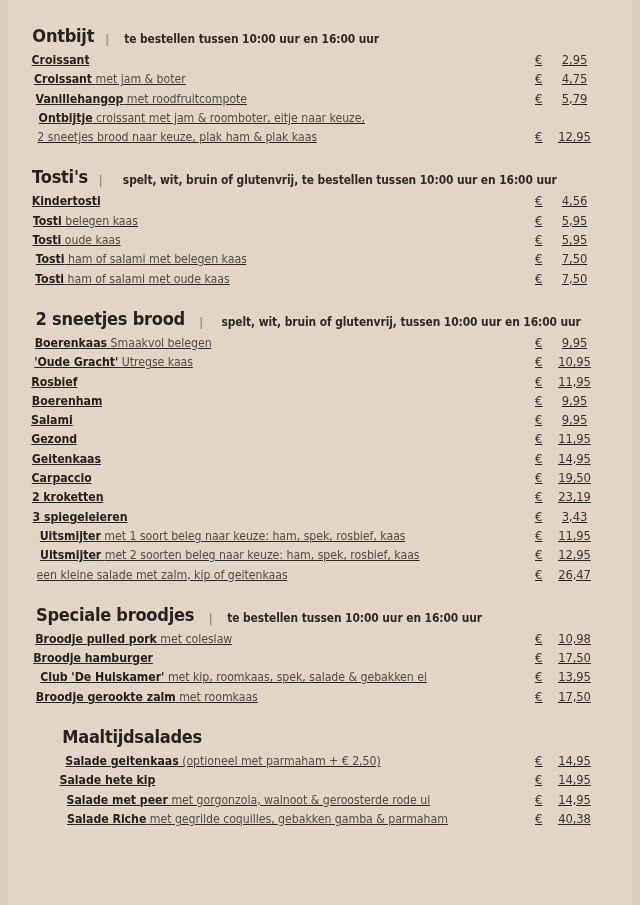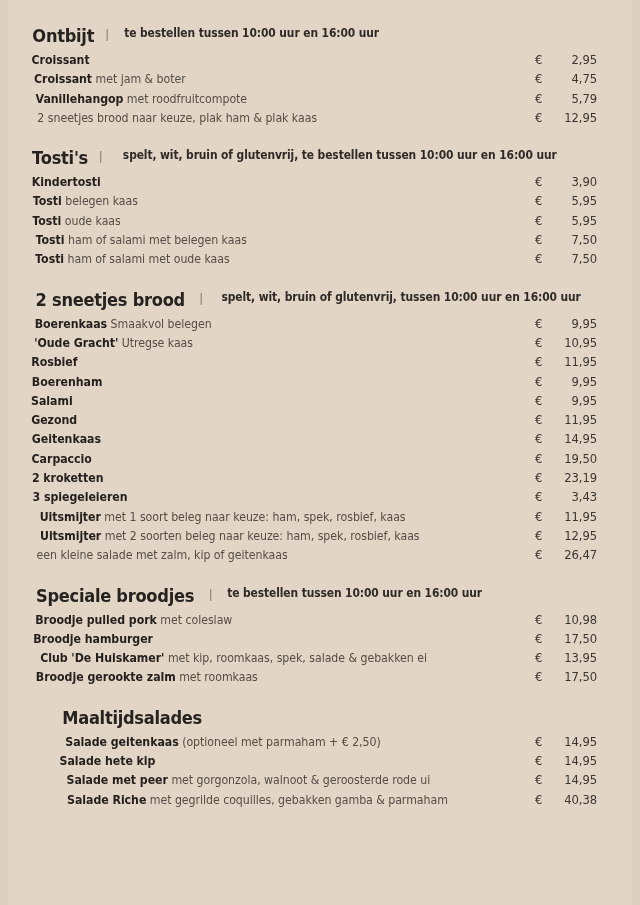--- a/index.html
+++ b/index.html
@@ -33,21 +33,21 @@
     box-sizing: border-box;
   }
 
   .section {
     margin-bottom: 18px;
   }
   .section:last-child { margin-bottom: 0; margin-left: 27px; }
 
   .section-head {
     display: flex;
-    align-items: flex-start;
+    align-items: flex-end;
     margin-bottom: 7px;
     white-space: nowrap;
   }
   .section-title {
     font-size: 17.5px;
     font-weight: bold;
     letter-spacing: -0.3px;
     color: #26221f;
     font-family: "DejaVu Sans", sans-serif;
     transform: scaleX(0.93);
@@ -63,21 +63,21 @@
     font-size: 11.4px;
     font-weight: bold;
     color: #2f2a26;
     letter-spacing: -0.1px;
     font-family: "DejaVu Sans", sans-serif;
     transform: scaleX(0.94);
     transform-origin: left baseline;
   }
   .section-sub:empty { display: none; }
 
-  .rows { display: block; }
+  .rows { display: block; text-decoration: underline; }
 
   .row {
     display: flex;
     align-items: baseline;
     justify-content: space-between;
     height: 19.3px;
     white-space: nowrap;
   }
   .row-text {
     font-size: 11.6px;
@@ -103,21 +103,21 @@
     color: #3b3530;
     font-family: "DejaVu Sans", sans-serif;
     min-width: 62px;
   }
   .price .cur {
     width: 17px;
     text-align: left;
   }
   .price .amt {
     flex: 1;
-    text-align: right;
+    text-align: center;
     letter-spacing: -0.1px;
   }
   .price.empty { visibility: hidden; }
 </style>
 </head>
 <body>
 
 <div class="edge-left"></div>
 <div class="edge-right"></div>
 
@@ -144,40 +144,47 @@
           </div>
         </div>
         <div class="row">
           <div class="row-text"><span class="nm">Vanillehangop</span> <span class="ds">met roodfruitcompote</span></div>
           <div class="price">
             <span class="cur">€</span>
             <span class="amt">5,79</span>
           </div>
         </div>
         <div class="row">
+          <div class="row-text"><span class="nm">Ontbijtje</span> <span class="ds">croissant met jam &amp; roomboter, eitje naar keuze,</span></div>
+          <div class="price empty">
+            <span class="cur"></span>
+            <span class="amt"></span>
+          </div>
+        </div>
+        <div class="row">
           <div class="row-text"><span class="nm"></span><span class="ds">2 sneetjes brood naar keuze, plak ham &amp; plak kaas</span></div>
           <div class="price">
             <span class="cur">€</span>
             <span class="amt">12,95</span>
           </div>
         </div>
       </div>
     </div>
     <div class="section">
       <div class="section-head">
         <span class="section-title">Tosti's</span>
         <span class="section-sep">|</span>
         <span class="section-sub">spelt, wit, bruin of glutenvrij, te bestellen tussen 10:00 uur en 16:00 uur</span>
       </div>
       <div class="rows">
         <div class="row">
           <div class="row-text"><span class="nm">Kindertosti</span></div>
           <div class="price">
             <span class="cur">€</span>
-            <span class="amt">3,90</span>
+            <span class="amt">4,56</span>
           </div>
         </div>
         <div class="row">
           <div class="row-text"><span class="nm">Tosti</span> <span class="ds">belegen kaas</span></div>
           <div class="price">
             <span class="cur">€</span>
             <span class="amt">5,95</span>
           </div>
         </div>
         <div class="row">

